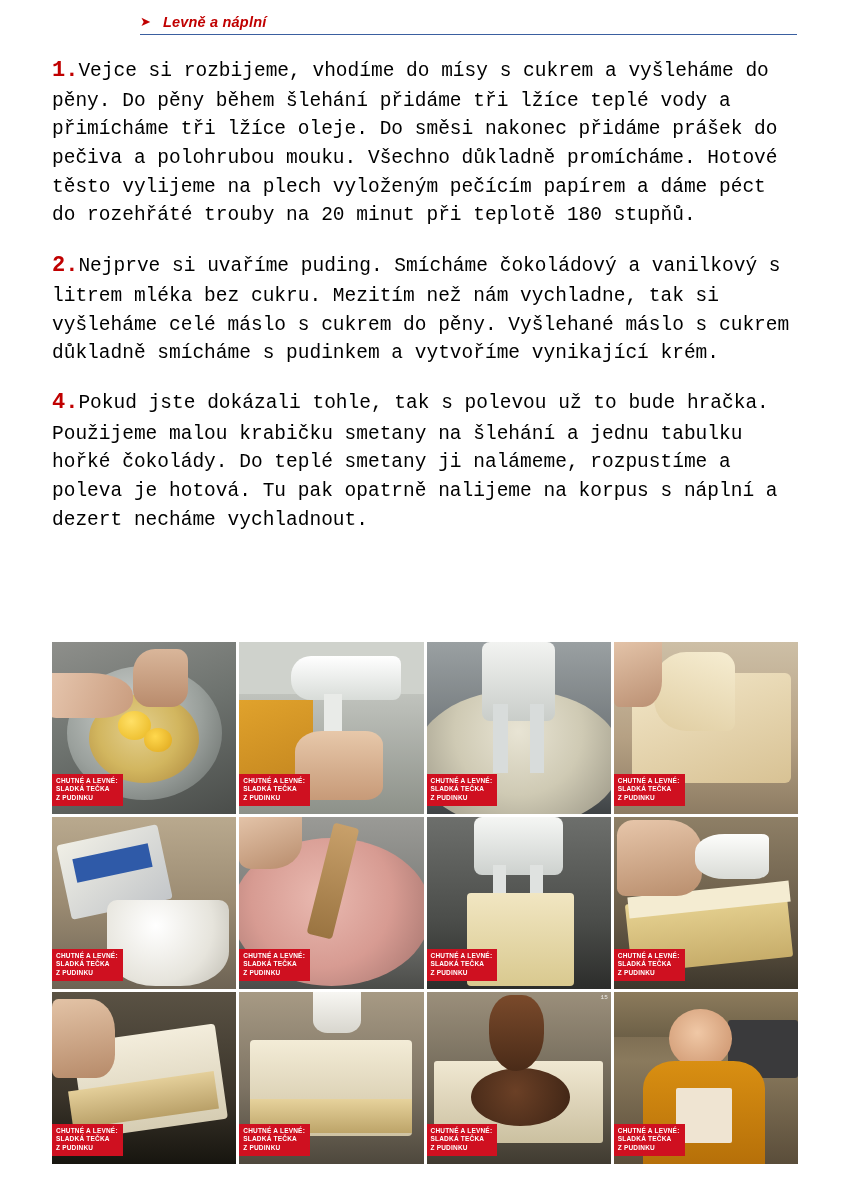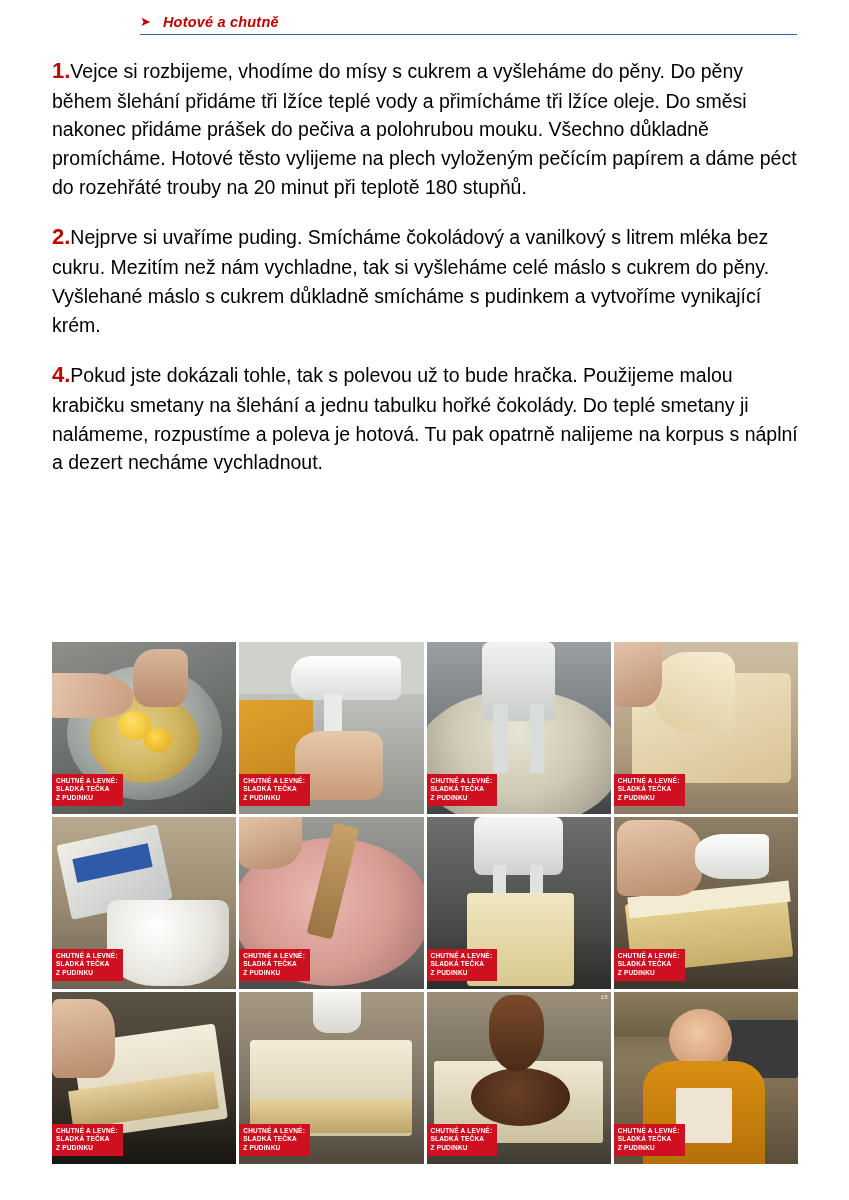--- a/index.html
+++ b/index.html
@@ -44,20 +44,21 @@
     font-size: 14.5px;
     letter-spacing: 0.2px;
   }
 
   
   .content {
     margin: 12px 50px 0 52px;
     font-size: 19.5px;
     line-height: 1.47;
     text-align: left;
+    font-family: Liberation Mono, monospace;
   }
   .step {
     margin-bottom: 0px;
   }
   .step-num {
     color: #c00000;
     font-weight: bold;
     font-size: 22px;
   }
   .step-text {
@@ -114,21 +115,21 @@
   .blob { position: absolute; border-radius: 50%; }
   .bar  { position: absolute; }
 </style>
 </head>
 <body>
 
 <div class="page">
 
   <div class="header">
     <span class="header-bullet">➤</span>
-    <span class="header-title">Hotové a chutně</span>
+    <span class="header-title">Levně a náplní</span>
   </div>
 
   <div class="content">
     <p class="step">
       <span class="step-num">1.</span><span class="step-text">Vejce si rozbijeme, vhodíme do mísy s cukrem a vyšleháme do pěny. Do pěny během šlehání přidáme tři lžíce teplé vody a přimícháme tři lžíce oleje. Do směsi nakonec přidáme prášek do pečiva a polohrubou mouku. Všechno důkladně promícháme. Hotové těsto vylijeme na plech vyloženým pečícím papírem a dáme péct do rozehřáté trouby na 20 minut při teplotě 180 stupňů.</span>
     </p>
     <p class="step">
       <span class="step-num">2.</span><span class="step-text">Nejprve si uvaříme puding. Smícháme čokoládový a vanilkový s litrem mléka bez cukru. Mezitím než nám vychladne, tak si vyšleháme celé máslo s cukrem do pěny. Vyšlehané máslo s cukrem důkladně smícháme s pudinkem a vytvoříme vynikající krém.</span>
     </p>
     <p class="step">

